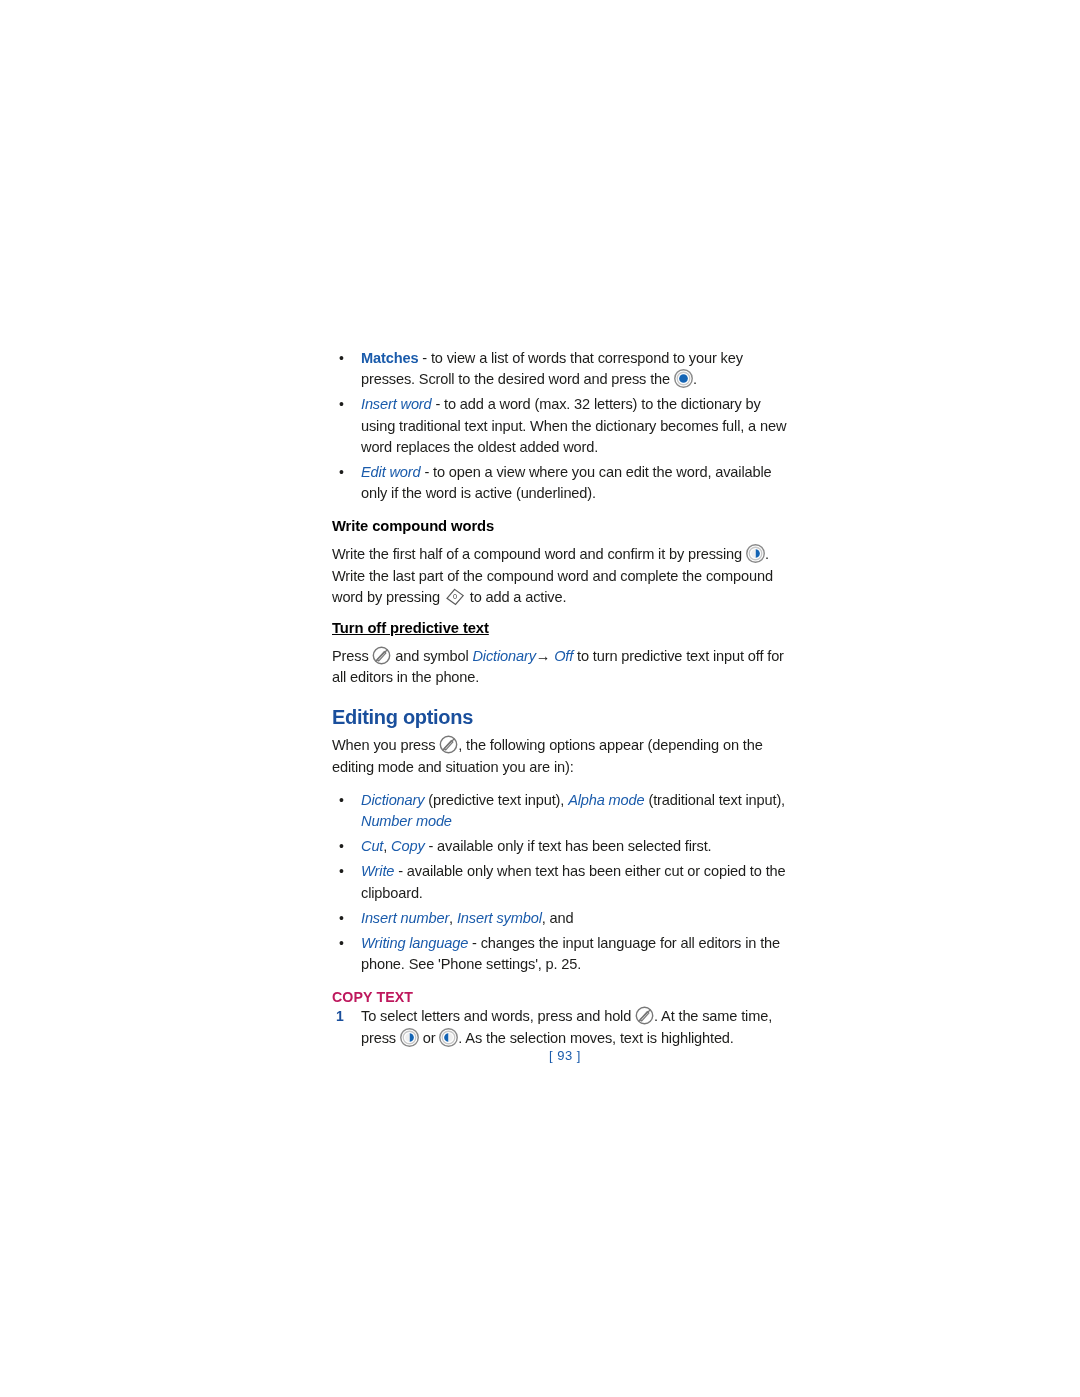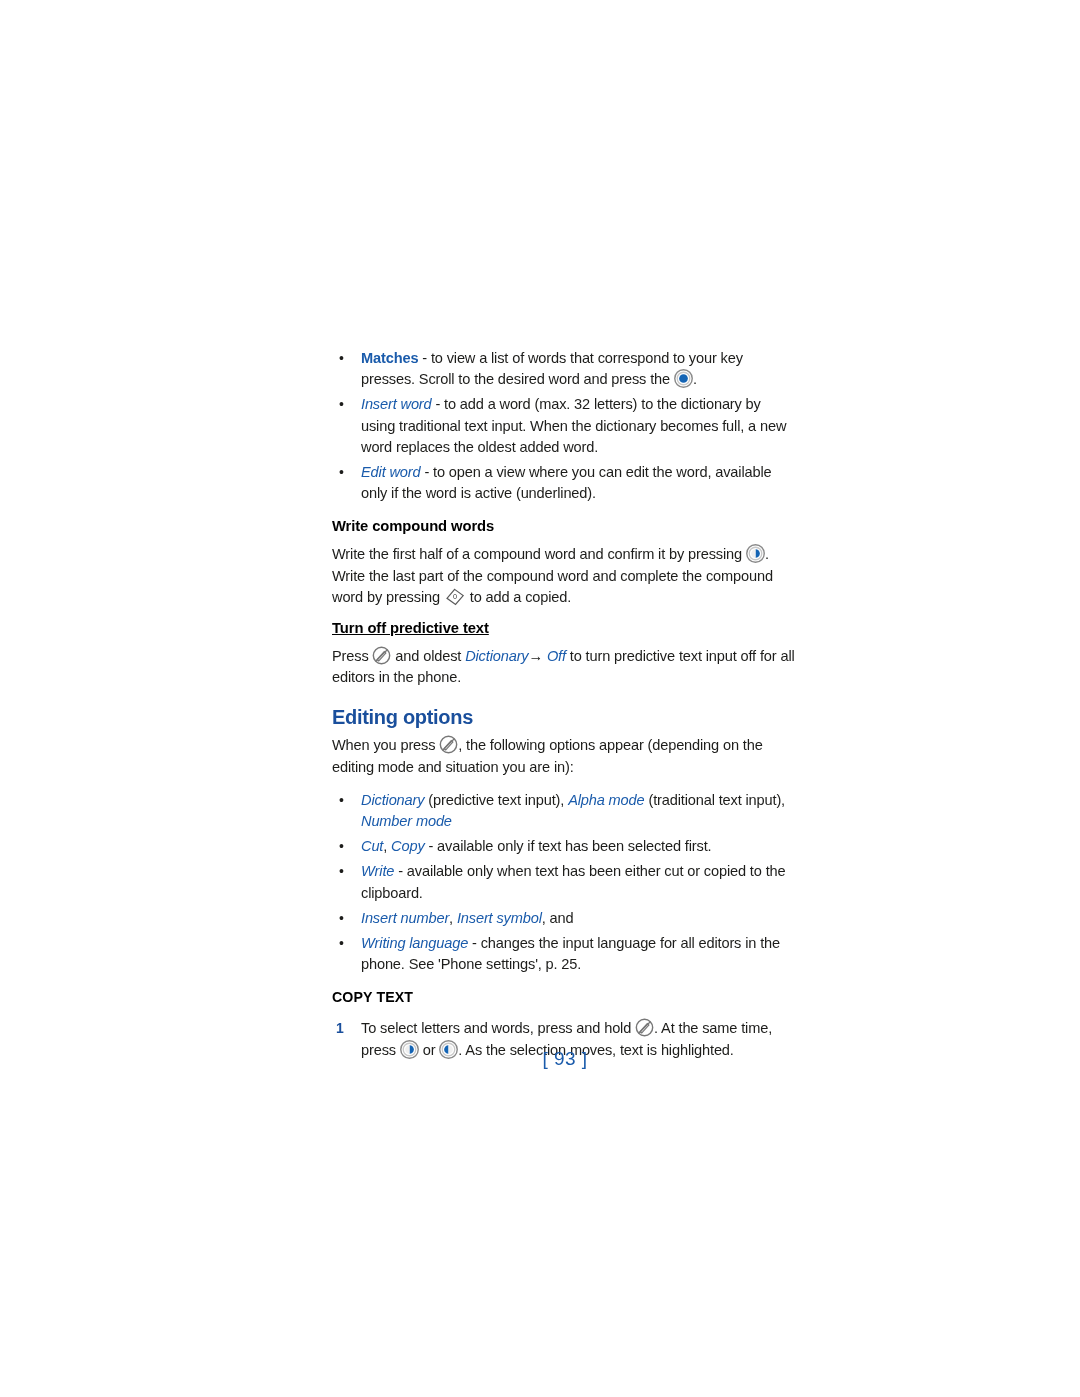--- a/index.html
+++ b/index.html
@@ -89,33 +89,33 @@
   .h1 {
     font-size: 20px;
     font-weight: bold;
     color: #1a4f9c;
     margin: 18px 0 6px 0;
     letter-spacing: -0.3px;
   }
   .caps-head {
     font-size: 14.2px;
     font-weight: bold;
-    color: #000000;
-    margin: 14px 0 13px 0;
+    color: #be185d;
+    margin: 14px 0 1px 0;
     letter-spacing: 0.1px;
   }
   .spacer-sm { height: 9px; }
   .footer {
     position: absolute;
     left: 332px;
     top: 1048px;
     width: 466px;
     text-align: center;
     color: #1a5bab;
-    font-size: 19px;
+    font-size: 13px;
     letter-spacing: 0.5px;
   }
   
   .ico {
     display: inline-block;
     vertical-align: -4px;
     position: relative;
   }
   .ico svg { display: block; }
   .ico-scroll { width: 19px; height: 19px; }
@@ -152,31 +152,31 @@
   <p class="para"><span>Write the first half of a compound word and confirm it by pressing </span><span class="ico ico-scroll">
       <svg viewBox="0 0 20 20" width="19" height="19">
         <circle cx="10" cy="10" r="9.2" fill="none" stroke="#8a8a8a" stroke-width="1.5"></circle>
         <circle cx="10" cy="10" r="6.6" fill="none" stroke="#c8c8c8" stroke-width="1.4"></circle>
         <path d="M10 5.4 A4.6 4.6 0 0 1 10 14.6 Z" fill="#1464b4"></path>
         <path d="M10 5.4 A4.6 4.6 0 0 0 10 14.6 Z" fill="#efefef"></path>
       </svg></span><span>. Write the last part of the compound word and complete the compound word by pressing </span><span class="ico ico-space">
       <svg viewBox="0 0 24 22" width="22" height="20">
         <path d="M11.6 2.6 L21 9.4 L12.6 19.2 L3.2 12.4 Z" fill="none" stroke="#5a5a5a" stroke-width="1.3"></path>
         <text x="11.9" y="13.6" font-family="Liberation Sans, sans-serif" font-size="8" fill="#3a3a3a" text-anchor="middle">0</text>
-      </svg></span><span> to add a copied.</span></p>
+      </svg></span><span> to add a active.</span></p>
 
   <div class="subhead tight">Turn off predictive text</div>
 
   <p class="para"><span>Press </span><span class="ico ico-key">
       <svg viewBox="0 0 20 20" width="19" height="19">
         <circle cx="10" cy="10" r="8.6" fill="none" stroke="#777777" stroke-width="1.5"></circle>
         <path d="M5.4 14.2 L12.9 5.9 L14.6 7.4 L7.1 15.7 Z" fill="none" stroke="#777777" stroke-width="1.2"></path>
         <path d="M5.4 14.2 L7.1 15.7" stroke="#777777" stroke-width="1.2"></path>
         <path d="M3.9 16.1 L16.1 3.9" stroke="#777777" stroke-width="1.3"></path>
-      </svg></span><span> and oldest </span><span class="term">Dictionary</span><span>→</span><span>&nbsp;</span><span class="term">Off</span><span> to turn predictive text input off for all editors in the phone.</span></p>
+      </svg></span><span> and symbol </span><span class="term">Dictionary</span><span>→</span><span>&nbsp;</span><span class="term">Off</span><span> to turn predictive text input off for all editors in the phone.</span></p>
 
   <h1 class="h1">Editing options</h1>
 
   <p class="para"><span>When you press </span><span class="ico ico-key">
       <svg viewBox="0 0 20 20" width="19" height="19">
         <circle cx="10" cy="10" r="8.6" fill="none" stroke="#777777" stroke-width="1.5"></circle>
         <path d="M5.4 14.2 L12.9 5.9 L14.6 7.4 L7.1 15.7 Z" fill="none" stroke="#777777" stroke-width="1.2"></path>
         <path d="M5.4 14.2 L7.1 15.7" stroke="#777777" stroke-width="1.2"></path>
         <path d="M3.9 16.1 L16.1 3.9" stroke="#777777" stroke-width="1.3"></path>
       </svg></span><span>, the following options appear (depending on the editing mode and situation you are in):</span></p>

